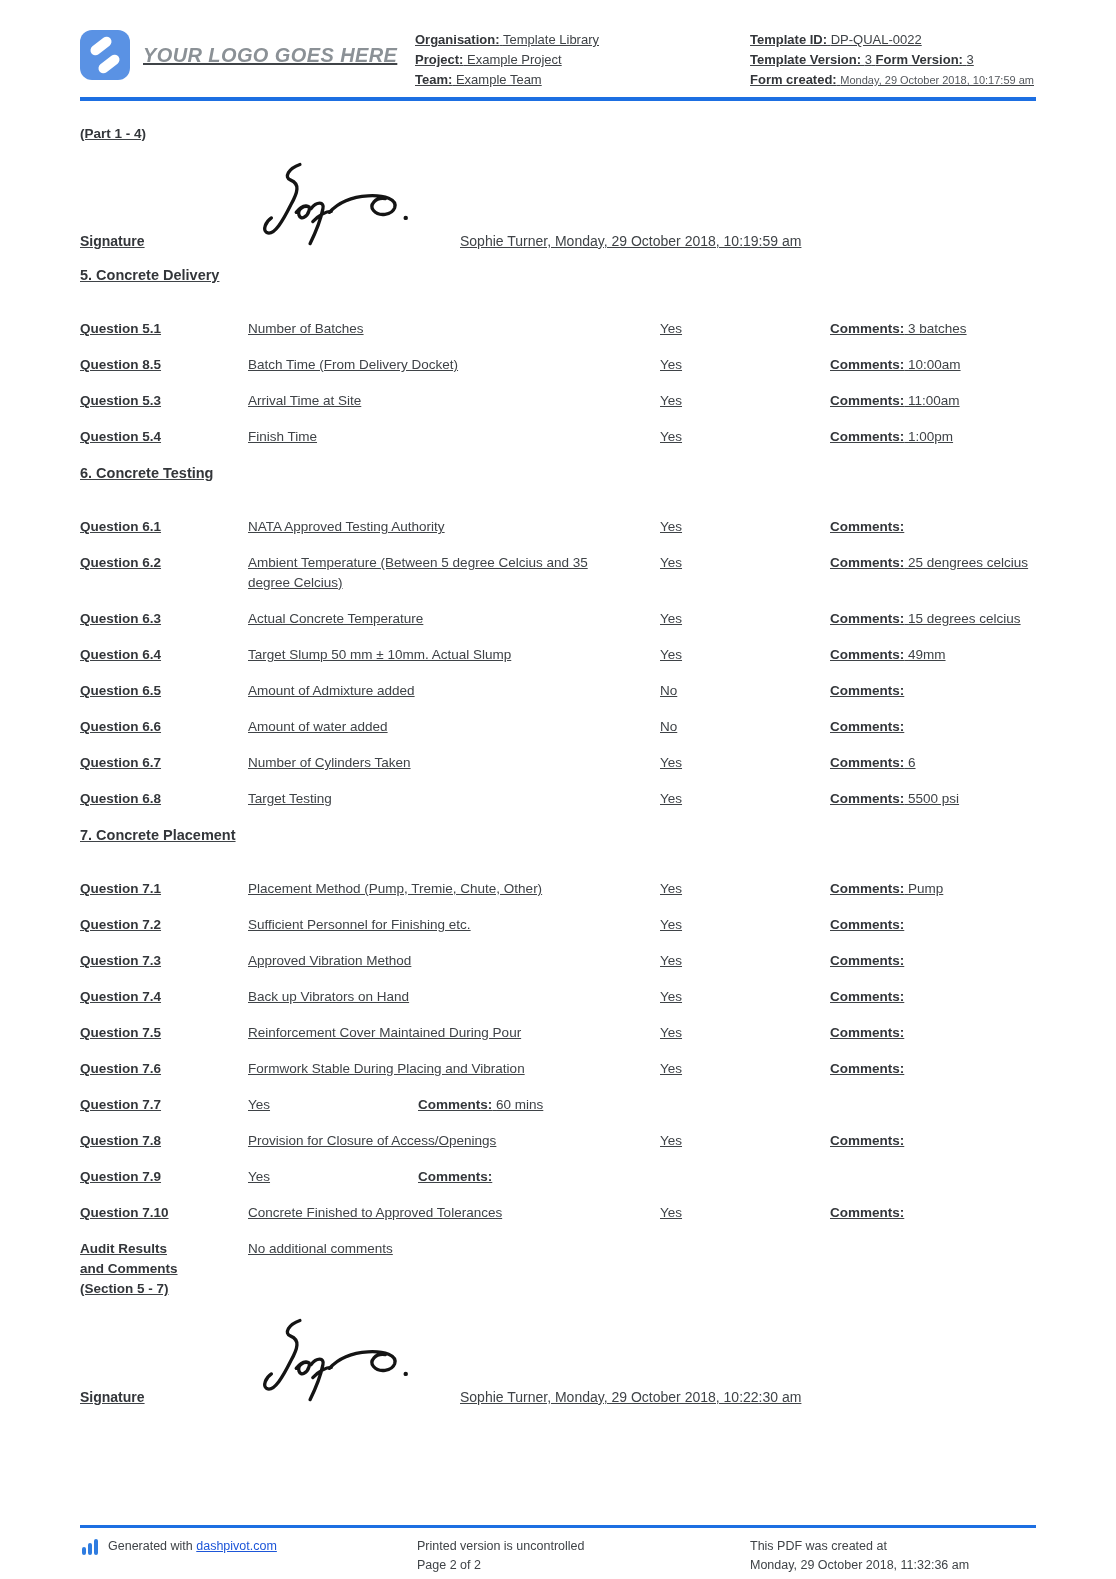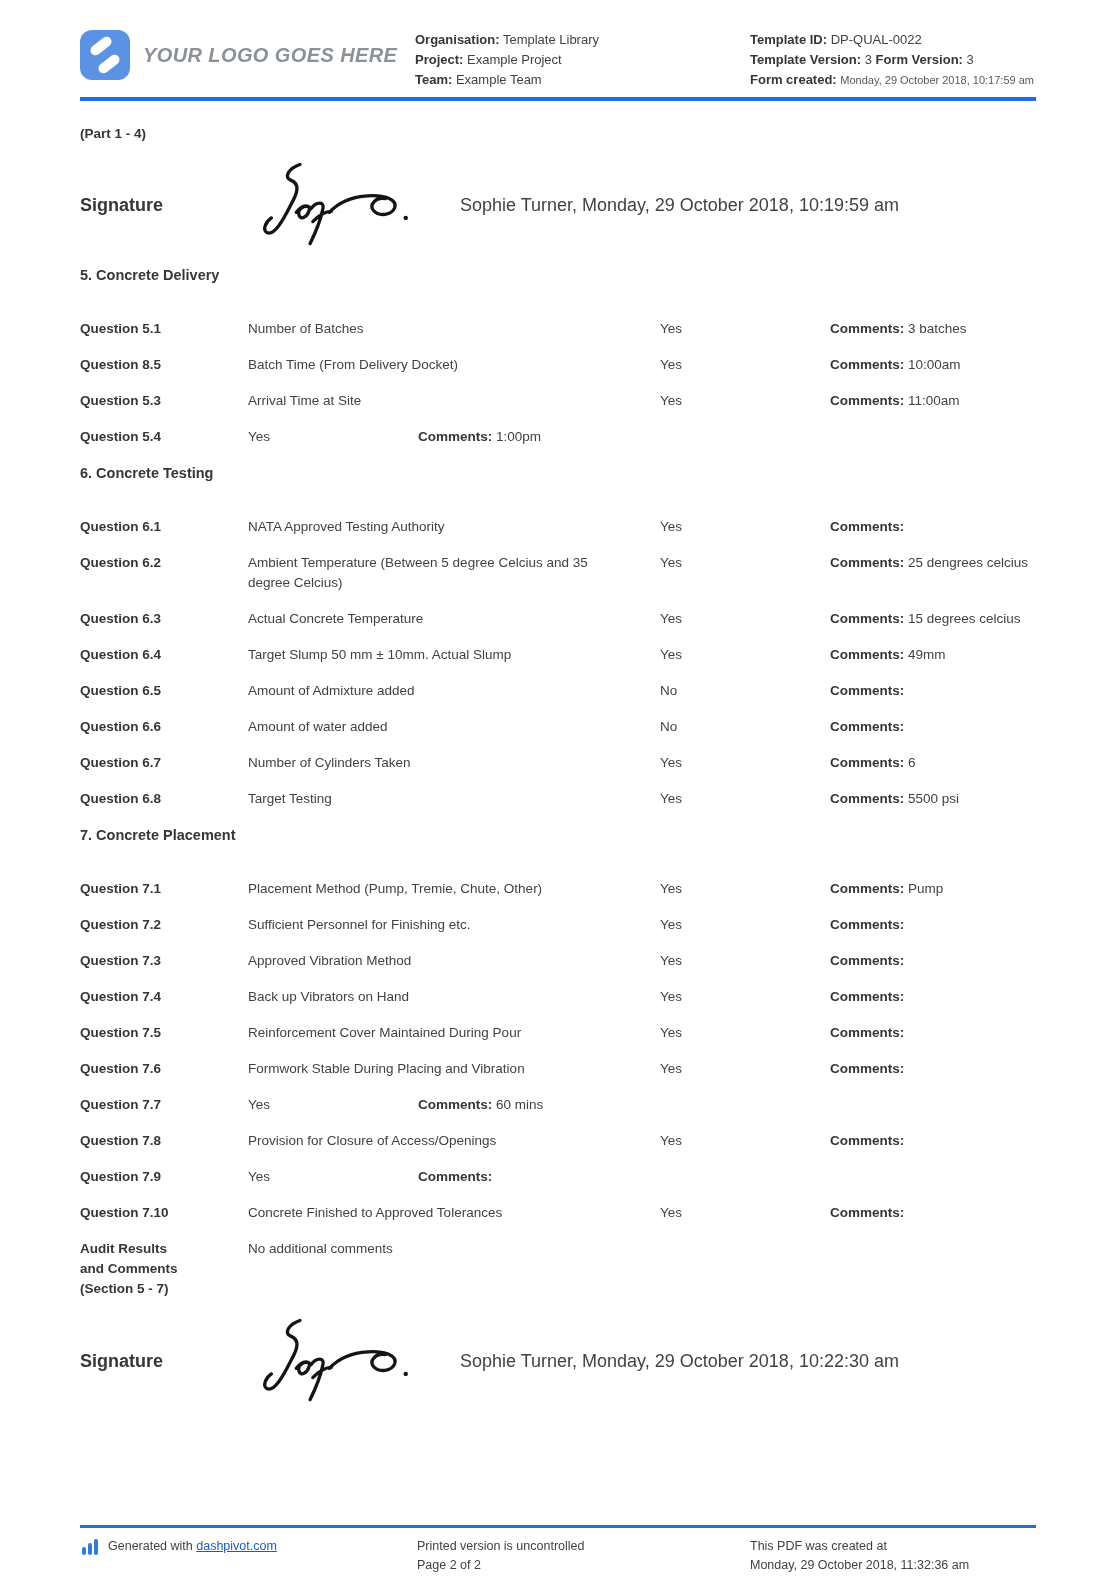--- a/index.html
+++ b/index.html
@@ -14,41 +14,42 @@
   html,body{margin:0;padding:0;background:#ffffff;}
   .page{
     position:relative;
     width:1116px;height:1579px;
     margin:0 auto;
     background:#fff;
     font-family:"Liberation Sans",sans-serif;
     color:var(--text);
     padding:0 80px;
     overflow:hidden;
+    text-decoration:underline;
   }
   
   .header{display:flex;align-items:flex-start;padding-top:30px;}
   .logo-wrap{width:335px;display:flex;align-items:center;}
   .logo-icon{width:50px;height:50px;border-radius:12px;background:var(--logo-blue);position:relative;flex:0 0 auto;}
   .logo-icon::before,.logo-icon::after{
     content:"";position:absolute;width:24px;height:10px;border-radius:6px;background:#fff;
   }
   .logo-icon::before{top:11px;left:9px;transform:rotate(-38deg);}
   .logo-icon::after{bottom:11px;right:9px;transform:rotate(-38deg);}
   .logo-text{margin-left:13px;font-size:20px;font-weight:700;font-style:italic;color:#8b9196;letter-spacing:.4px;white-space:nowrap;}
   .header-col{font-size:13px;line-height:20px;}
   .header-mid{width:335px;}
   .header-right{width:286px;}
   .header-col b{color:var(--text-bold);}
   .created-value{font-size:11px;color:#55595e;line-height:14px;}
   .rule{height:4px;background:var(--accent);margin-top:7px;}
   
   .part-heading{margin-top:23px;font-size:13.5px;font-weight:700;color:var(--text-bold);line-height:20px;}
   
-  .sig-block{display:flex;align-items:center;margin-top:15px;font-size:18px;line-height:20px;}
+  .sig-block{display:flex;align-items:flex-end;margin-top:15px;font-size:14px;line-height:20px;}
   .sig-label{width:168px;font-weight:700;color:var(--text-bold);}
   .sig-image-wrap{width:212px;padding-left:8px;}
   .sig-svg{width:178px;height:92px;display:block;}
   .sig-name{flex:1;}
   
   .sections{margin-top:14px;}
   .section-title{font-size:14.5px;font-weight:700;color:var(--text-bold);margin:0 0 34px 0;line-height:20px;}
   .q-row{display:flex;align-items:flex-start;margin-bottom:16px;font-size:13.5px;line-height:20px;}
   .c1{width:168px;font-weight:700;color:var(--text-bold);}
   .c2{width:412px;padding-right:28px;}
@@ -130,20 +131,21 @@
 
   <div class="q-row">
     <div class="c1">Question 5.3</div>
     <div class="c2">Arrival Time at Site</div>
     <div class="c3">Yes</div>
     <div class="c4"><b>Comments:</b> <span>11:00am</span></div>
   </div>
 
   <div class="q-row">
     <div class="c1">Question 5.4</div>
+    <div class="c2">Finish Time</div>
     <div class="c3">Yes</div>
     <div class="c4"><b>Comments:</b> <span>1:00pm</span></div>
   </div>
 </div>
   </section>
 
   <section class="section">
     <h2 class="section-title">6. Concrete Testing</h2>
     <div class="rows">
   <div class="q-row">

